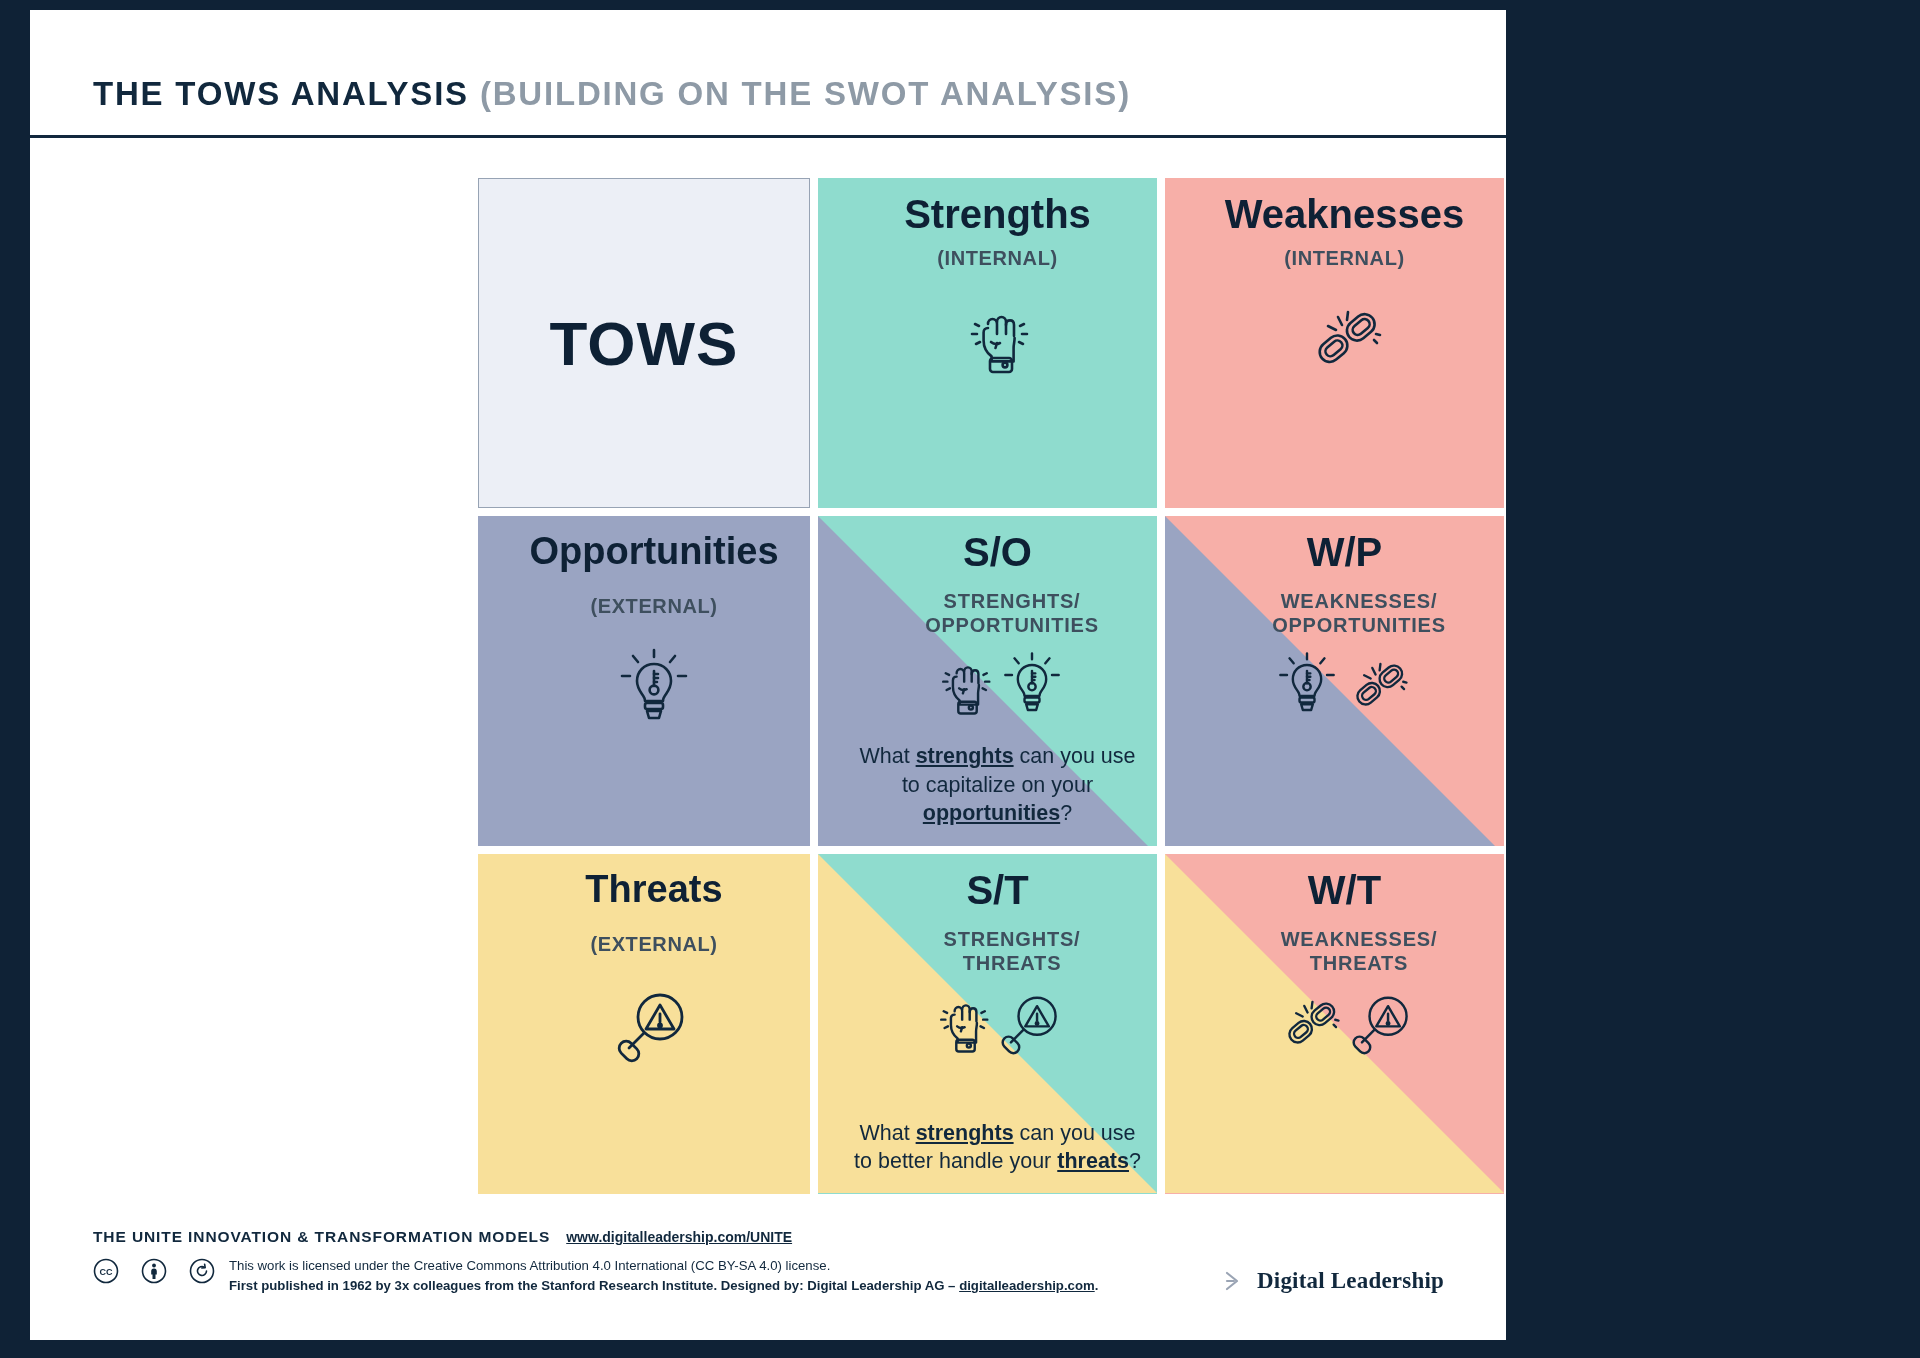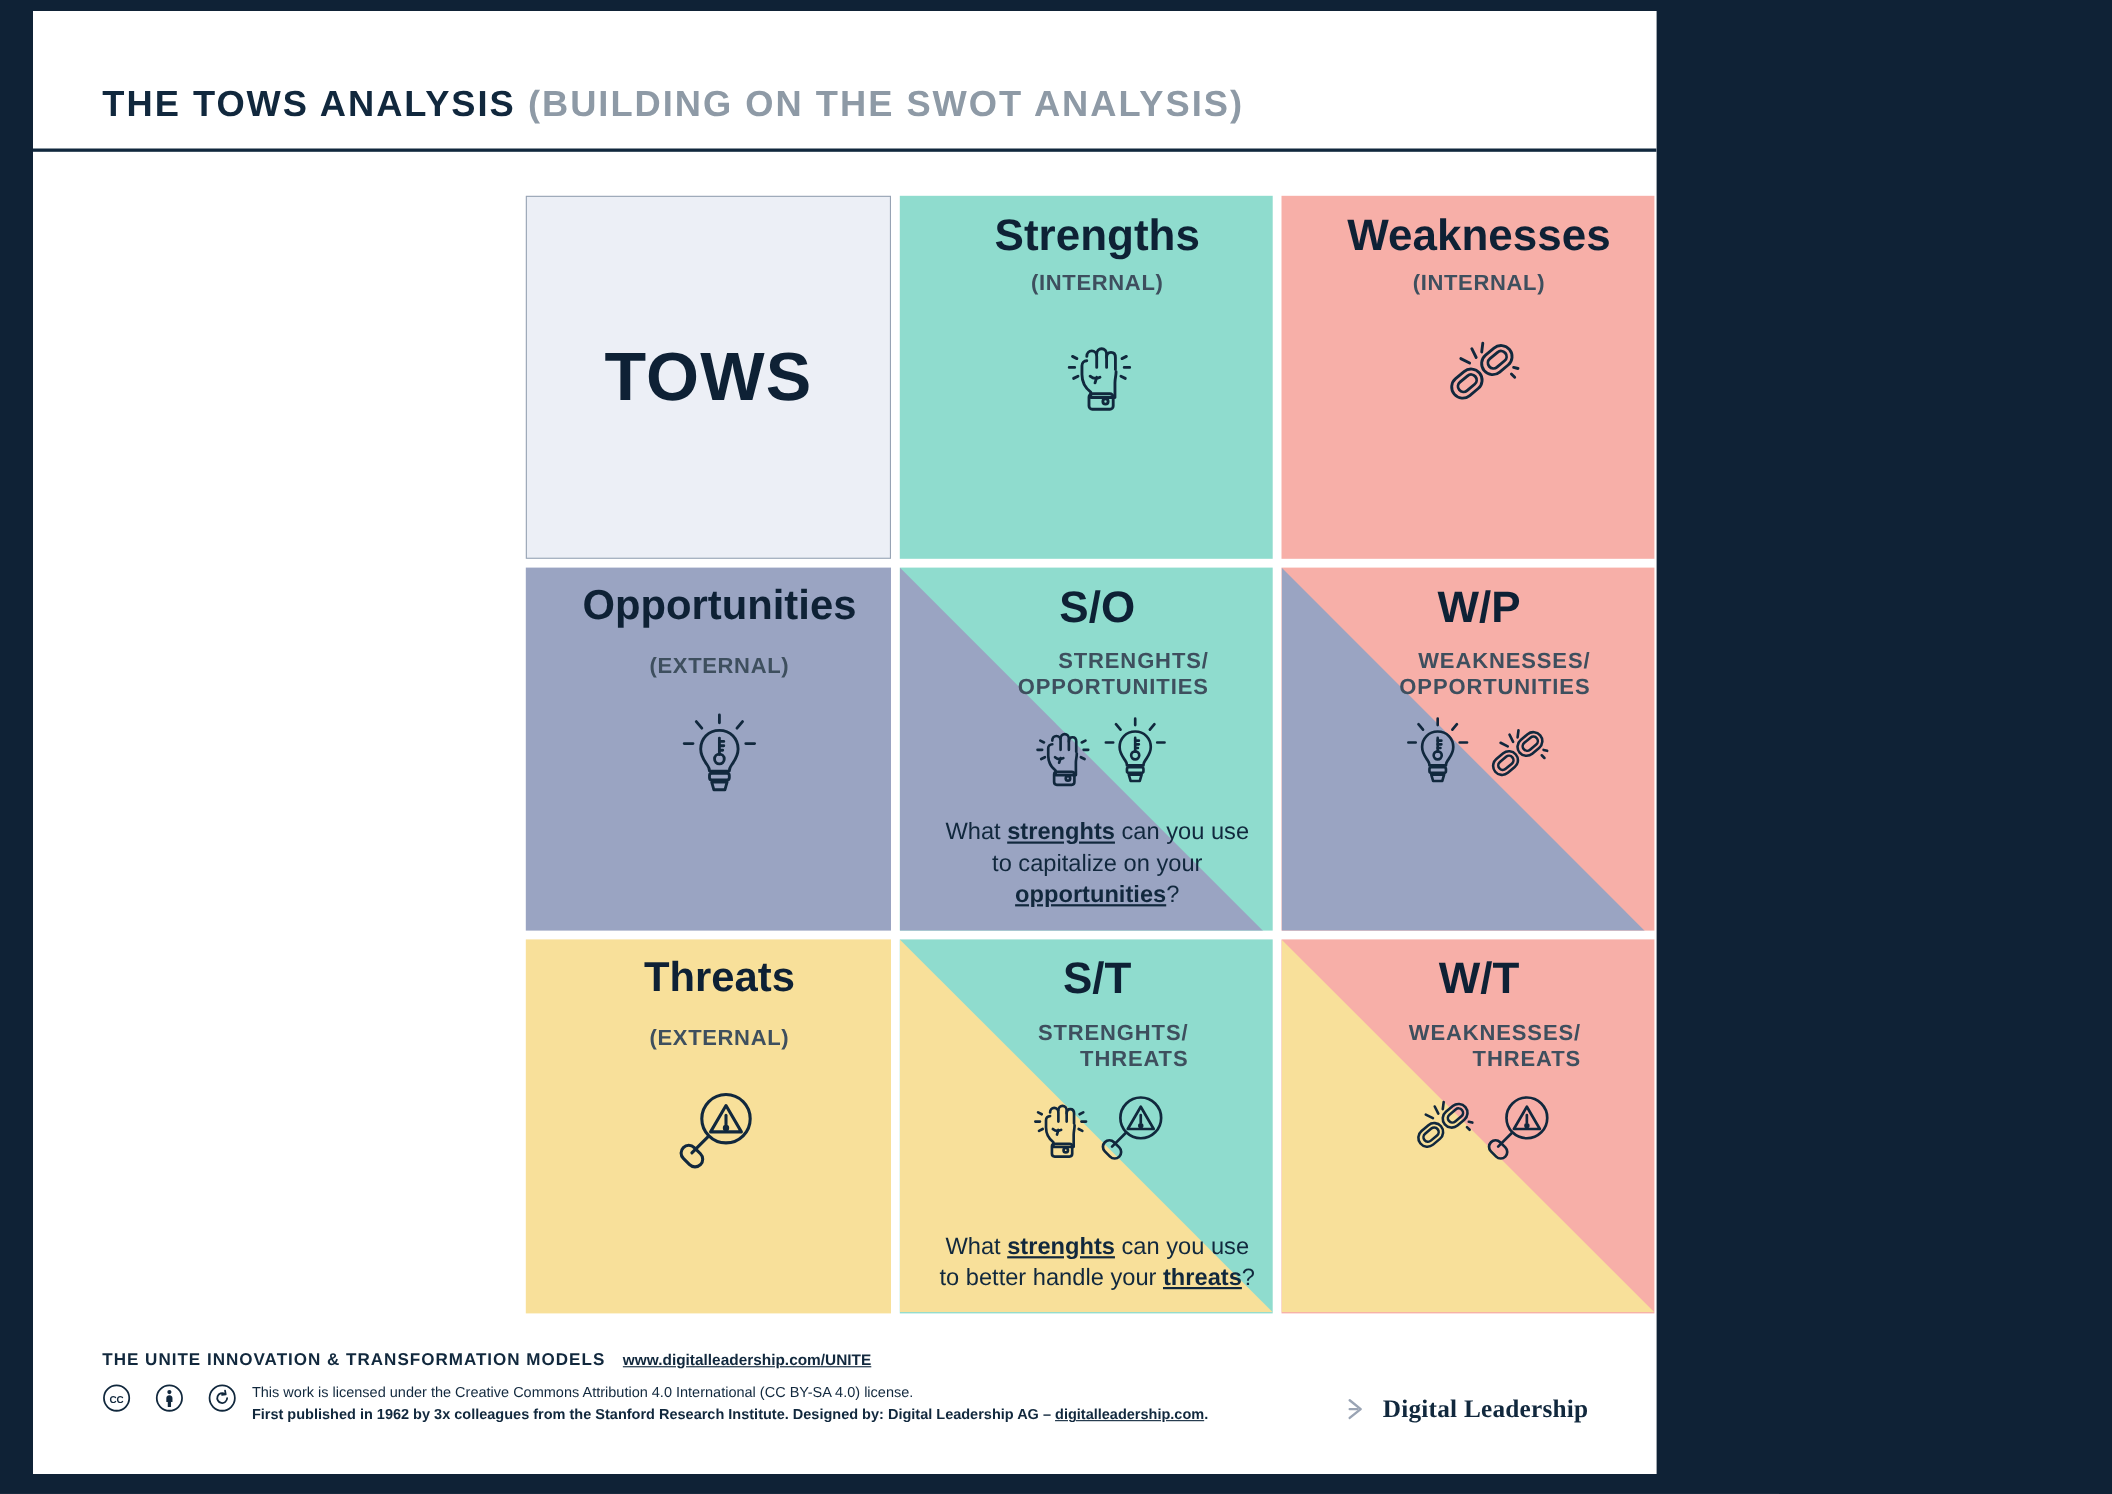--- a/index.html
+++ b/index.html
@@ -120,21 +120,21 @@
     text-align: center;
     margin-top: 10px;
   }
   .cell-sub.loose { margin-top: 22px; }
 
   .cell-sub2 {
     font-size: 20px;
     font-weight: 700;
     color: #3e4f5e;
     letter-spacing: 0.8px;
-    text-align: right;
+    text-align: center;
     line-height: 1.22;
     margin-top: 14px;
     margin-left: 29px;
   }
 
   .icon-row {
     display: flex;
     align-items: center;
     justify-content: center;
     gap: 6px;

